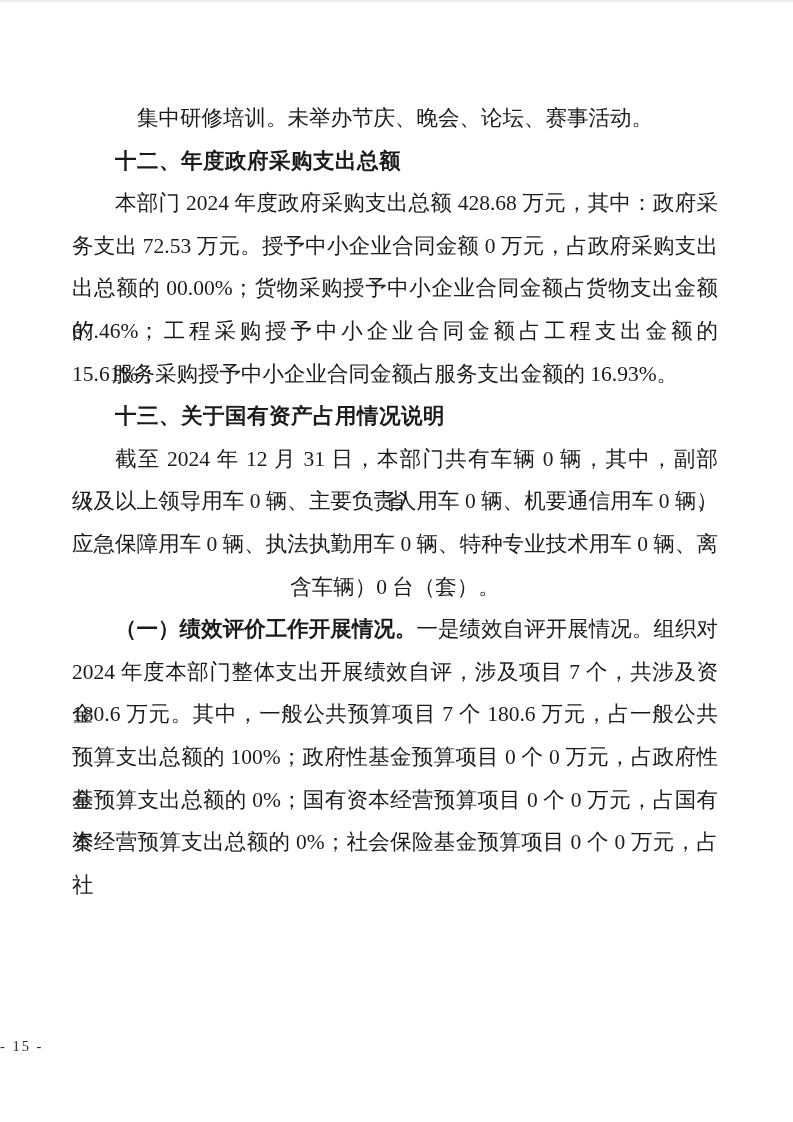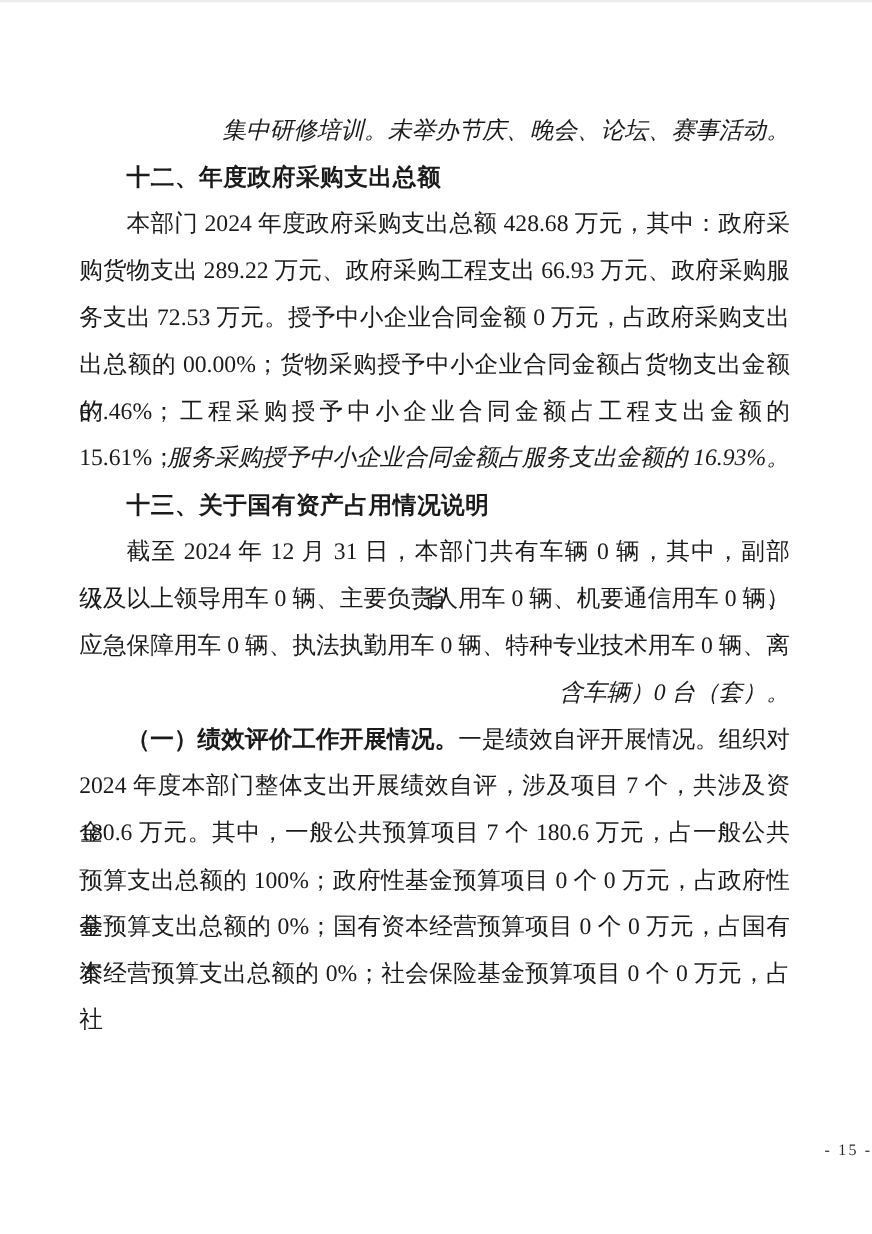--- a/index.html
+++ b/index.html
@@ -30,22 +30,21 @@
     font-size: 21.5px;
     white-space: nowrap;
     overflow: visible;
   }
   .line.full {
     white-space: normal;
     text-align: justify;
     text-align-last: justify;
   }
   .line.end {
-    text-align: right;
-    font-style: italic;
+    text-align: center;
   }
   .line.indent {
     padding-left: 43px;
   }
   .line.full.indent {
     padding-left: 0;
     text-indent: 43px;
   }
   .line.heading {
     font-family: "Liberation Sans", "DejaVu Sans", sans-serif;
@@ -54,35 +53,34 @@
   }
   .seg.bold {
     font-family: "Liberation Sans", "DejaVu Sans", sans-serif;
     font-weight: bold;
   }
   .page-footer {
     position: absolute;
     left: 0;
     top: 1036px;
     width: 100%;
-    text-align: right;
+    text-align: left;
     font-size: 14.5px;
     color: #2a2a2a;
     letter-spacing: 2px;
   }
 </style>
 </head>
 <body>
 
 <main class="page">
   <div class="doc-body">
       <div class="line end"><span class="seg">集中研修培训。未举办节庆、晚会、论坛、赛事活动。</span></div>
       <div class="line heading indent"><span class="seg bold">十二、年度政府采购支出总额</span></div>
       <div class="line full indent"><span class="seg">本部门 2024 年度政府采购支出总额 428.68 万元，其中：政府采</span></div>
-      <div class="line full"><span class="seg">购货物支出 289.22 万元、政府采购工程支出 66.93 万元、政府采购服</span></div>
       <div class="line full"><span class="seg">务支出 72.53 万元。授予中小企业合同金额 0 万元，占政府采购支出</span></div>
       <div class="line full"><span class="seg">出总额的 00.00%；货物采购授予中小企业合同金额占货物支出金额的</span></div>
       <div class="line full"><span class="seg">67.46%；工程采购授予中小企业合同金额占工程支出金额的 15.61%；</span></div>
       <div class="line end"><span class="seg">服务采购授予中小企业合同金额占服务支出金额的 16.93%。</span></div>
       <div class="line heading indent"><span class="seg bold">十三、关于国有资产占用情况说明</span></div>
       <div class="line full indent"><span class="seg">截至 2024 年 12 月 31 日，本部门共有车辆 0 辆，其中，副部（省）</span></div>
       <div class="line full"><span class="seg">级及以上领导用车 0 辆、主要负责人用车 0 辆、机要通信用车 0 辆、</span></div>
       <div class="line full"><span class="seg">应急保障用车 0 辆、执法执勤用车 0 辆、特种专业技术用车 0 辆、离</span></div>
       <div class="line end"><span class="seg">含车辆）0 台（套）。</span></div>
       <div class="line full indent"><span class="seg bold">（一）绩效评价工作开展情况。</span><span class="seg">一是绩效自评开展情况。组织对</span></div>

